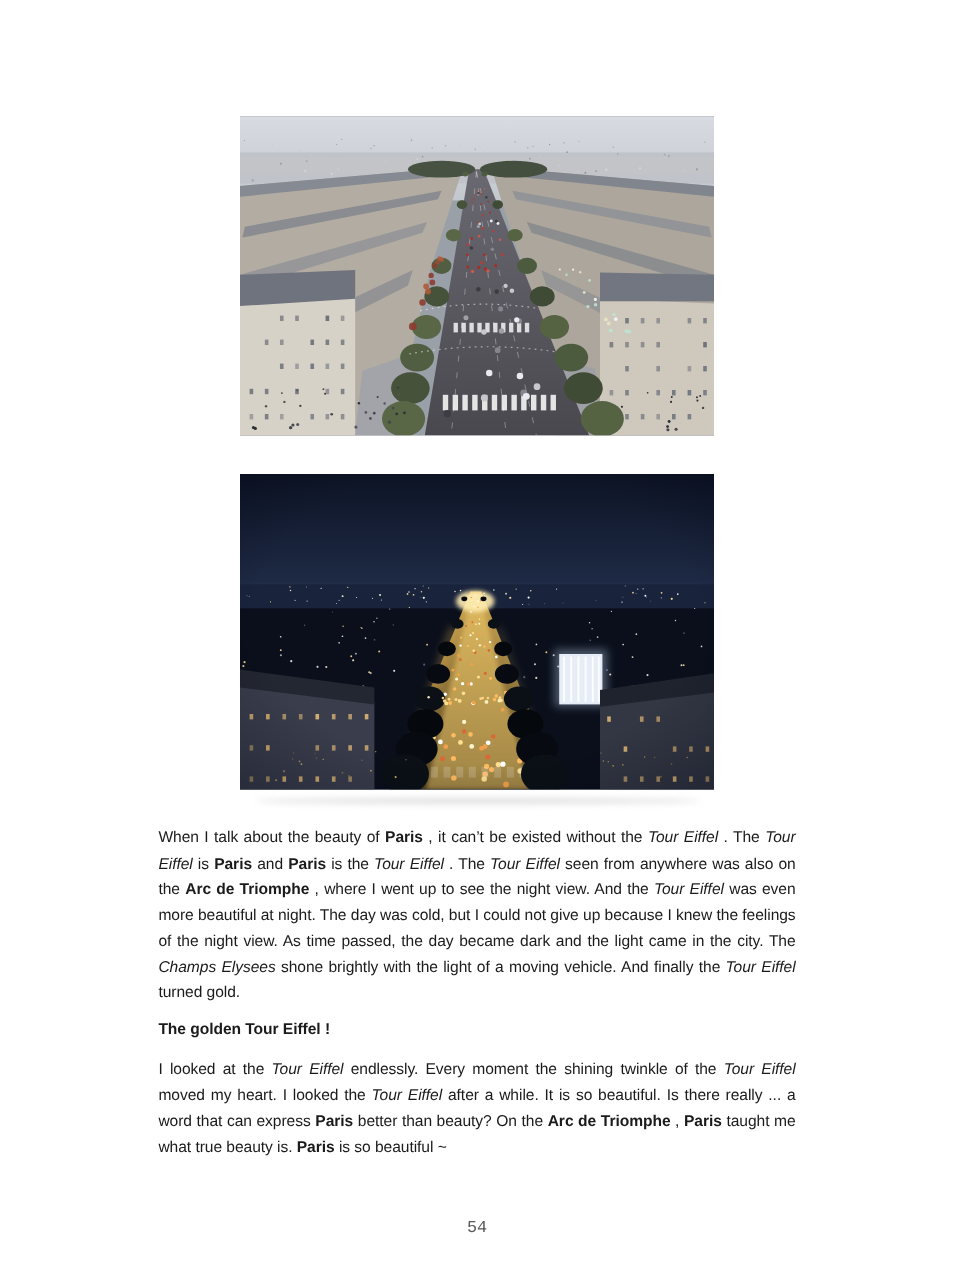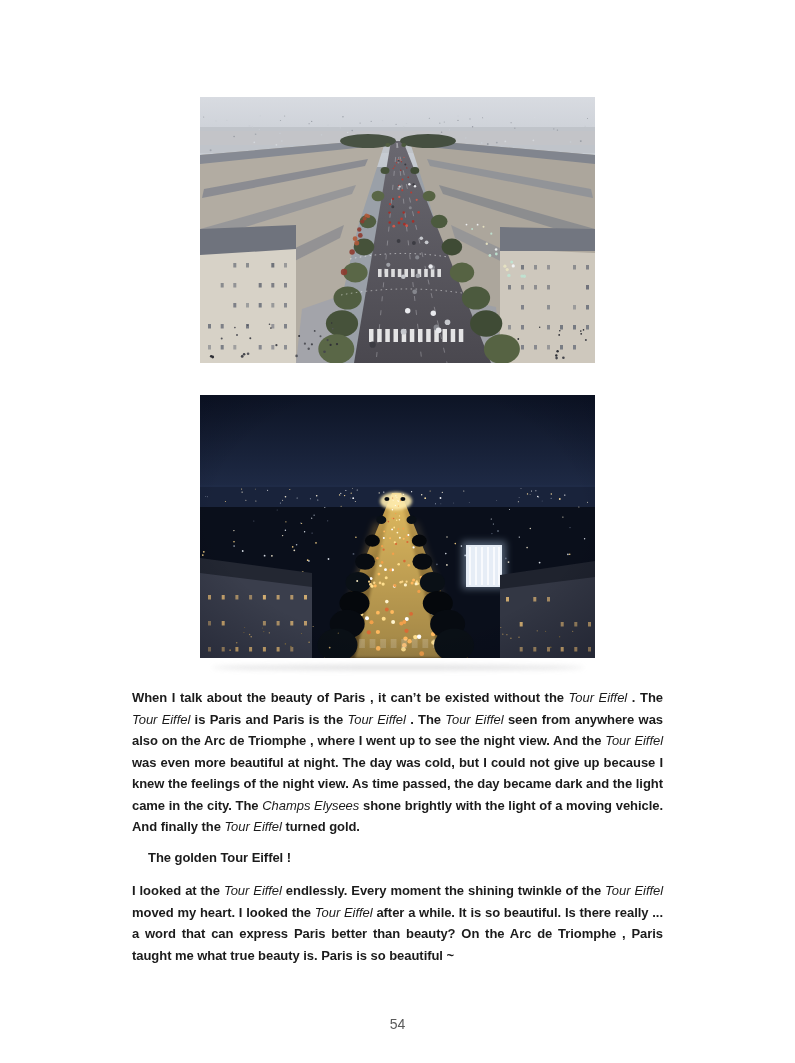--- a/index.html
+++ b/index.html
@@ -4,26 +4,26 @@
 <style>
   html,body{margin:0;padding:0;background:#ffffff;}
   body{width:795px;height:1063px;position:relative;font-family:"Liberation Sans",sans-serif;overflow:hidden;}
   .page{position:absolute;inset:0;background:#fff;}
   figure.photo{position:absolute;left:200px;width:395px;margin:0;padding:0;overflow:hidden;background:#9aa0a8;}
   #day-photo{top:97px;height:266px;}
   #night-photo{top:395px;height:263px;background:#0d1425;}
   .photo-shadow{position:absolute;left:212px;top:665px;width:372px;height:5px;background:#c6c6c8;border-radius:50%;filter:blur(2.5px);opacity:.55;}
   .textblock{position:absolute;left:132px;top:687px;width:531px;color:#1b1b1b;font-size:13px;line-height:21.5px;text-align:justify;letter-spacing:-0.05px;}
   .textblock p{margin:0 0 9px 0;}
-  .textblock h2{font-size:13px;line-height:21.5px;font-weight:bold;margin:0 0 12px 16px;text-align:left;}
-  .run-n{font-style:normal;font-weight:bold;}
+  .textblock h2{font-size:13px;line-height:21.5px;font-weight:bold;margin:0 0 12px 0;text-align:left;}
+  .run-n{font-style:normal;font-weight:normal;}
   .run-i{font-style:italic;}
   .run-b{font-weight:bold;}
   .run-bi{font-weight:bold;}
-  .pageno{position:absolute;top:1016px;left:0;width:795px;text-align:center;font-family:Liberation Sans, sans-serif;font-size:14px;color:#5a5a5a;}
+  .pageno{position:absolute;top:1016px;left:0;width:795px;text-align:center;font-family:Liberation Mono, monospace;font-size:14px;color:#5a5a5a;}
   svg{display:block;}
 </style>
 </head>
 <body>
 
 <div class="page">
 
   <figure class="photo" id="day-photo">
     <svg viewBox="0 0 395 266" width="395" height="266">
       <defs>

